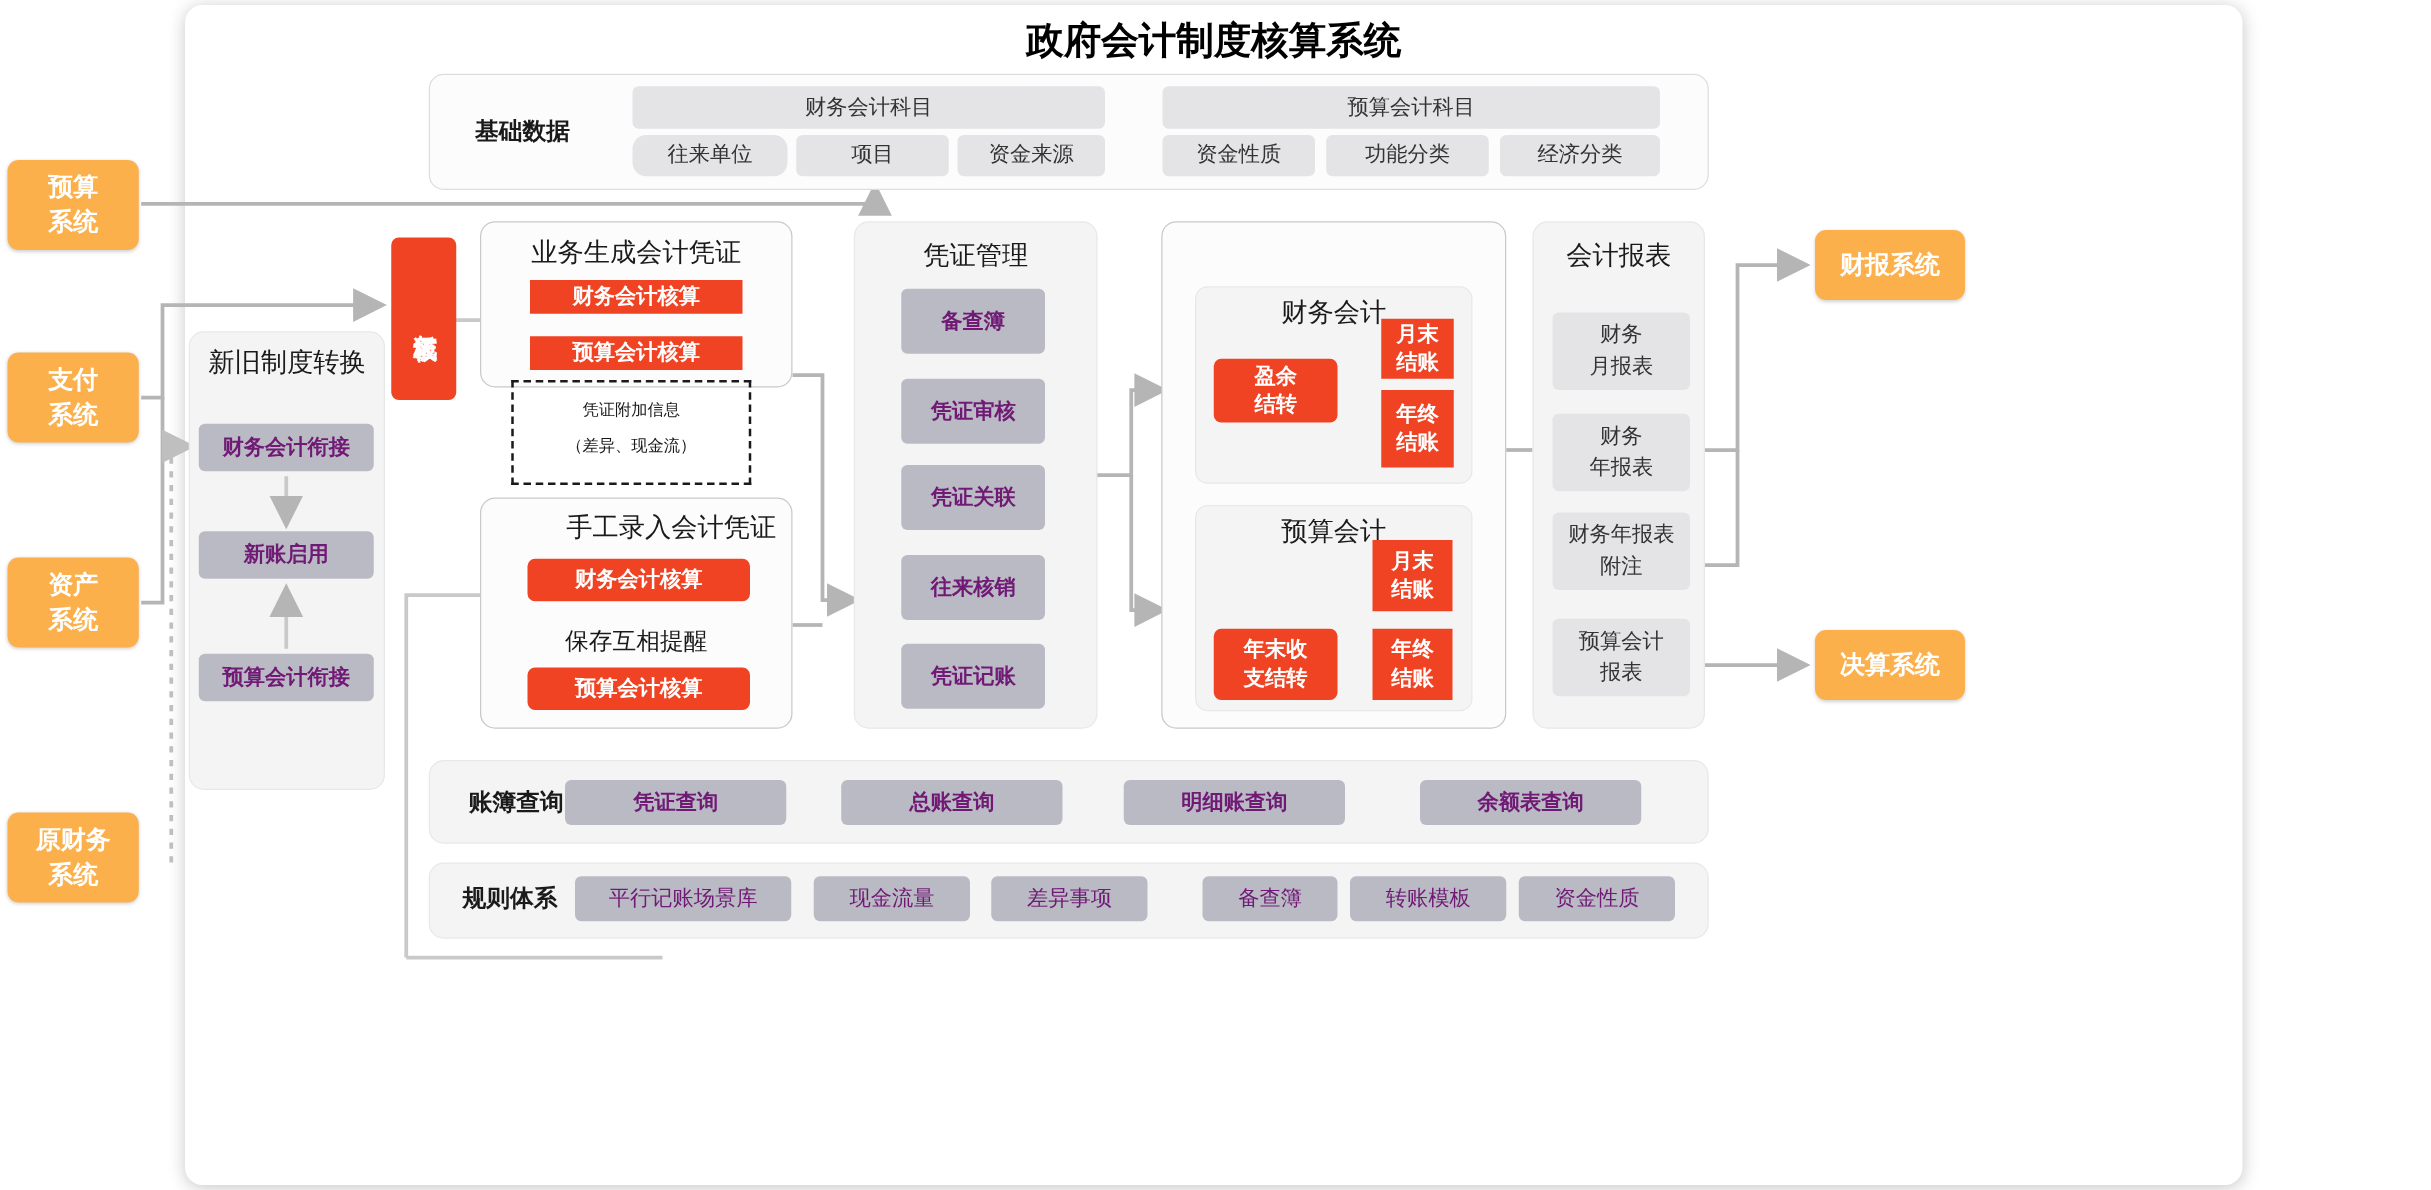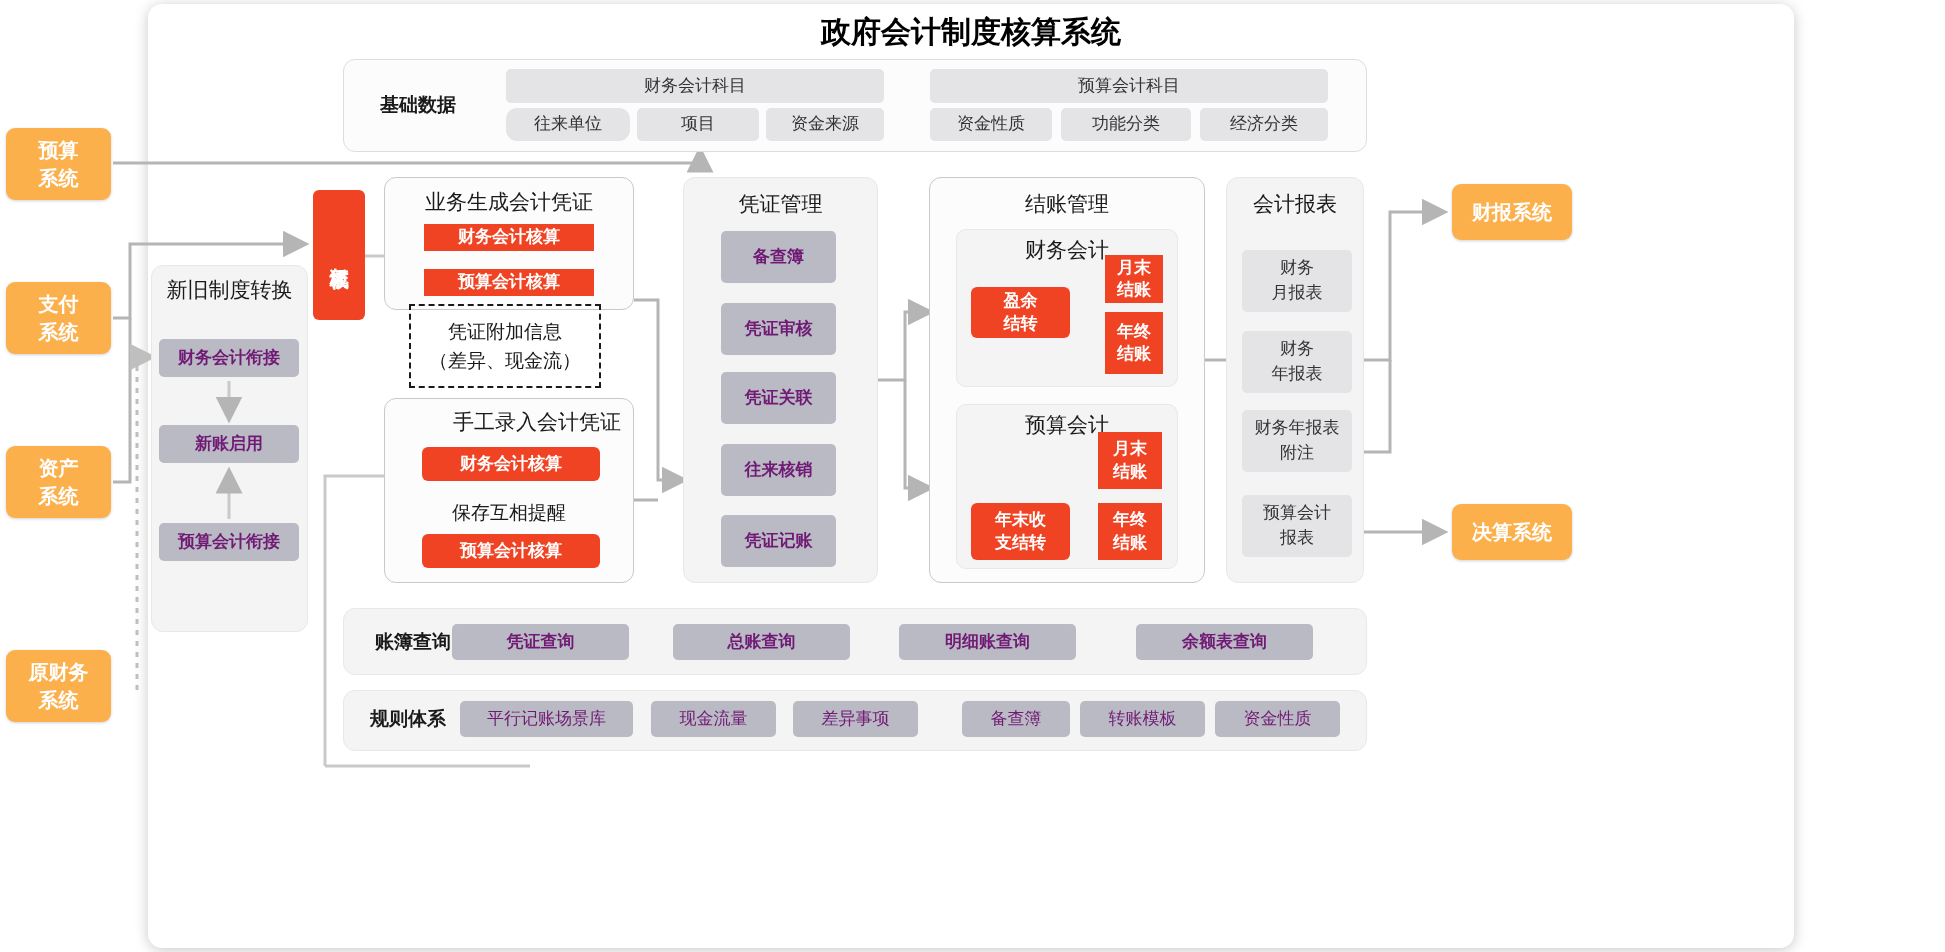--- a/index.html
+++ b/index.html
@@ -41,21 +41,21 @@
   }
   .lgray-box{
     position:absolute; background:#E4E4E6; color:#333; border-radius:5px;
     display:flex; align-items:center; justify-content:center; text-align:center;
     font-size:17px; line-height:1.45;
   }
   .section-label{
     position:absolute; font-weight:bold; font-size:19px; color:#1a1a1a;
     display:flex; align-items:center;
   }
-  .plain-text{ position:absolute; font-size:19px; color:#1a1a1a; text-align:center; }
+  .plain-text{ position:absolute; font-size:13px; color:#1a1a1a; text-align:center; }
 
   
   #shell{
     position:absolute; left:148px; top:4px; width:1646px; height:944px;
     background:#fff; border-radius:14px;
     box-shadow:0 2px 14px rgba(0,0,0,.22);
   }
   #title{
     position:absolute; left:148px; top:12px; width:1646px;
     text-align:center; font-size:30px; font-weight:bold; color:#000;
@@ -258,23 +258,20 @@
     <span>凭证关联</span>
   </div>
   <div class="gray-box" style="left:721px; top:444px; width:115px; height:52px;">
     <span>往来核销</span>
   </div>
   <div class="gray-box" style="left:721px; top:515px; width:115px; height:52px;">
     <span>凭证记账</span>
   </div>
 
   <div class="panel white" style="left:929px; top:177px; width:276px; height:406px;"></div>
-  <div class="panel-title" style="left:929px; top:190px; width:276px;">
-    <span>结账管理</span>
-  </div>
 
   <div class="panel plain" style="left:956px; top:229px; width:222px; height:158px; border-radius:10px;"></div>
   <div class="panel-title" style="left:956px; top:236px; width:222px;">
     <span>财务会计</span>
   </div>
   <div class="red-box rnd" style="left:971px; top:287px; width:99px; height:51px;">
     <span style="white-space:pre-line">盈余
 结转</span>
   </div>
   <div class="red-box" style="left:1105px; top:255px; width:58px; height:48px;">

